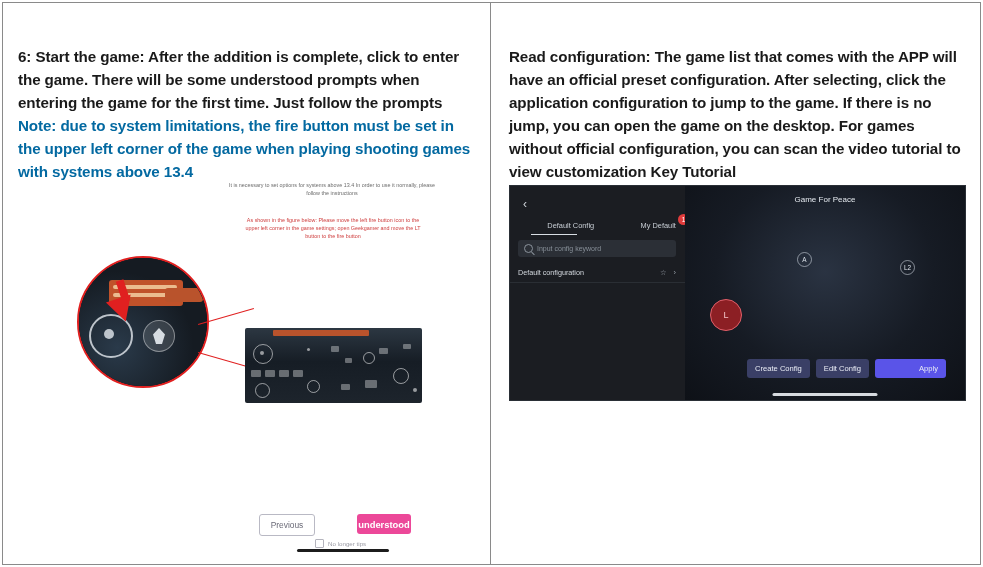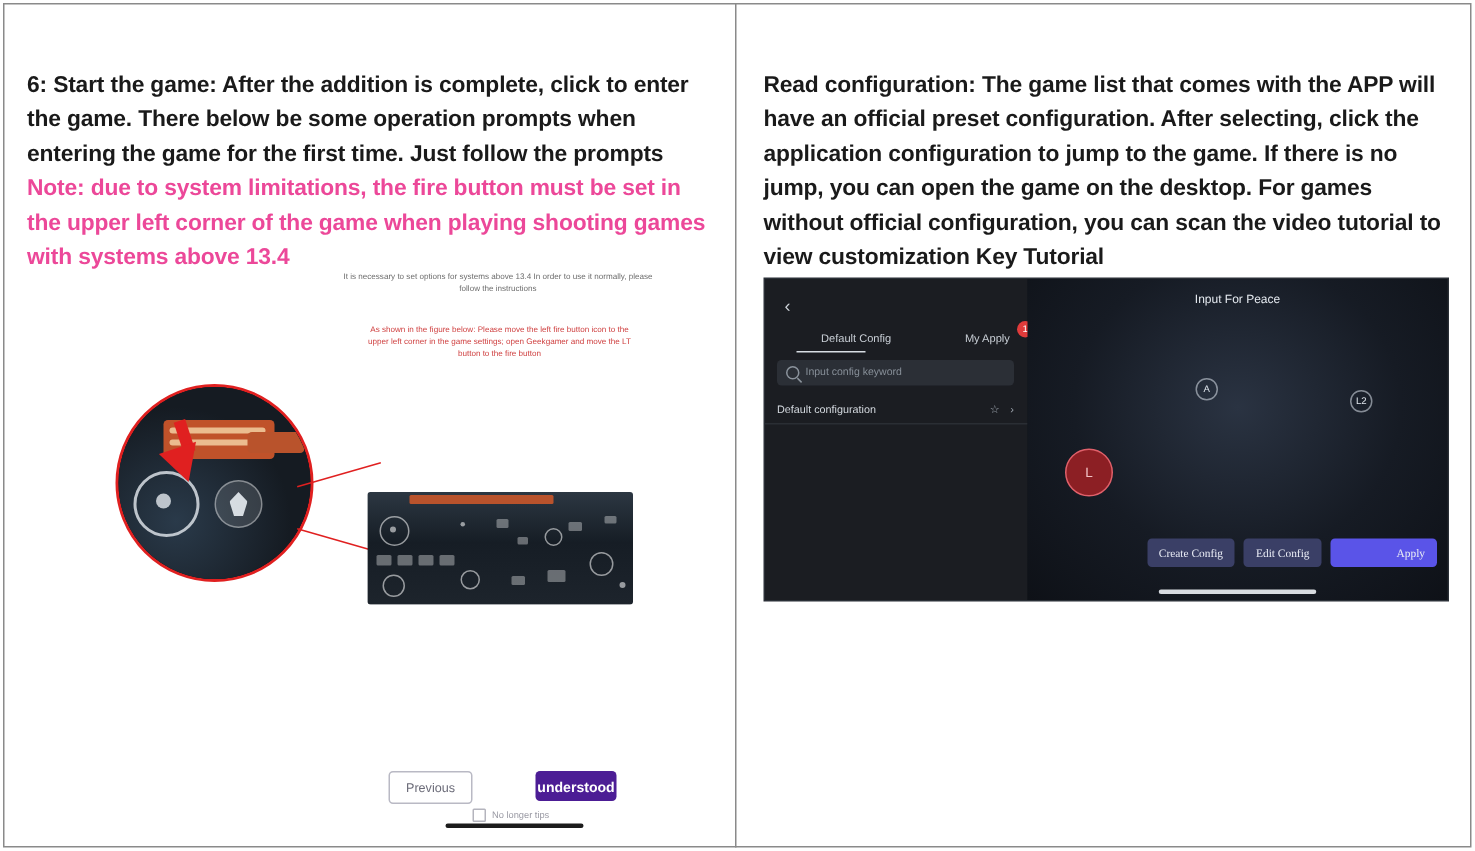--- a/index.html
+++ b/index.html
@@ -48,21 +48,21 @@
     font-size: 15.2px;
     line-height: 1.52;
     font-weight: 600;
     color: #1a1a1a;
     letter-spacing: -0.1px;
   }
   .note-text {
     font-size: 15.2px;
     line-height: 1.52;
     font-weight: 600;
-    color: #ec4899;
+    color: #0369a1;
     letter-spacing: -0.1px;
   }
   .left-text-block {
     position: absolute;
     left: 15px;
     top: 45px;
     width: 457px;
   }
   .right-text-block {
     position: absolute;
@@ -269,21 +269,21 @@
     align-items: center;
     justify-content: center;
   }
   .btn-ok {
     position: absolute;
     left: 98px;
     top: 0;
     width: 54px;
     height: 20px;
     border-radius: 3px;
-    background: #4c1d95;
+    background: #ec4899;
     color: #ffffff;
     font-size: 9.4px;
     font-weight: 700;
     display: flex;
     align-items: center;
     justify-content: center;
   }
   .tips-row {
     position: absolute;
     left: 128px;
@@ -491,25 +491,24 @@
     background: #8c1f24;
     border: 1.5px solid #e0606a;
     color: #f2c3c6;
     font-size: 9px;
     display: flex;
     align-items: center;
     justify-content: center;
   }
   .sr-btns {
     position: absolute;
-    right: 7px;
+    right: 19px;
     bottom: 22px;
     display: flex;
     gap: 6px;
-    font-family: Liberation Serif, serif;
   }
   .sr-btn {
     height: 19px;
     padding: 0 8px;
     border-radius: 3px;
     background: #3a3f66;
     color: #e9ecf5;
     font-size: 7.6px;
     display: flex;
     align-items: center;
@@ -529,21 +528,21 @@
 </style>
 </head>
 <body>
 
 <div class="page">
   <div class="outer-border"></div>
   <div class="divider-v"></div>
 
   <div class="col col-left">
     <div class="left-text-block">
-      <div class="body-text">6: Start the game: After the addition is complete, click to enter the game. There below be some operation prompts when entering the game for the first time. Just follow the prompts</div>
+      <div class="body-text">6: Start the game: After the addition is complete, click to enter the game. There will be some understood prompts when entering the game for the first time. Just follow the prompts</div>
       <div class="note-text">Note: due to system limitations, the fire button must be set in the upper left corner of the game when playing shooting games with systems above 13.4</div>
     </div>
 
     <div class="shot-left">
       <div class="shot-left-caption1">It is necessary to set options for systems above 13.4
 In order to use it normally, please follow the instructions</div>
       <div class="shot-left-caption2">As shown in the figure below: Please move the left fire button icon to the upper left corner in the game settings; open Geekgamer and move the LT button to the fire button</div>
 
       <div class="circle-zoom">
         <div class="cz-inner"></div>
@@ -600,41 +599,41 @@
   <div class="col col-right">
     <div class="right-text-block">
       <div class="body-text">Read configuration: The game list that comes with the APP will have an official preset configuration. After selecting, click the application configuration to jump to the game. If there is no jump, you can open the game on the desktop. For games without official configuration, you can scan the video tutorial to view customization Key Tutorial</div>
     </div>
 
     <div class="shot-right">
       <div class="sr-left-panel">
         <div class="sr-back">‹</div>
         <div class="sr-tabs">
           <div class="sr-tab active">Default Config</div>
-          <div class="sr-tab">My Apply</div>
+          <div class="sr-tab">My Default</div>
         </div>
         <div class="sr-badge">1</div>
 
         <div class="sr-search">
           <span class="sr-search-icon"></span>
           <span class="sr-search-ph">Input config keyword</span>
         </div>
 
         <div class="sr-config-row">
           <span class="sr-config-label">Default configuration</span>
           <span class="sr-config-icons">
             <span>☆</span>
             <span>›</span>
           </span>
         </div>
         <div class="sr-divider"></div>
       </div>
 
       <div class="sr-right-panel">
-        <div class="sr-title">Input For Peace</div>
+        <div class="sr-title">Game For Peace</div>
 
         <div class="sr-key" style="left:112px; top:66px;">A</div>
         <div class="sr-key" style="left:215px; top:74px;">L2</div>
         <div class="sr-key-l">L</div>
 
         <div class="sr-btns">
           <div class="sr-btn">Create Config</div>
           <div class="sr-btn">Edit Config</div>
           <div class="sr-btn primary">Apply</div>
         </div>

